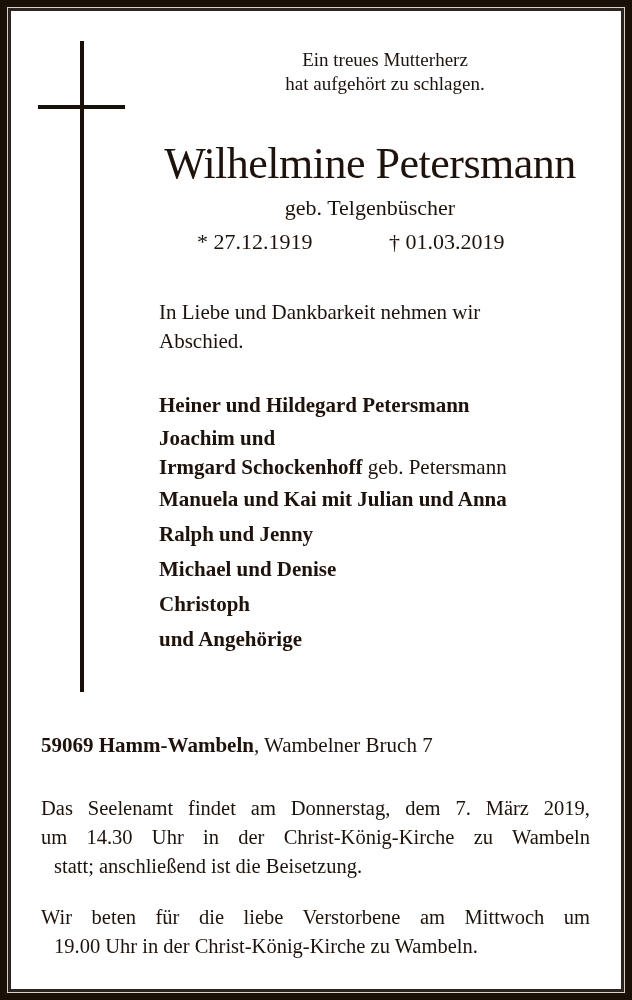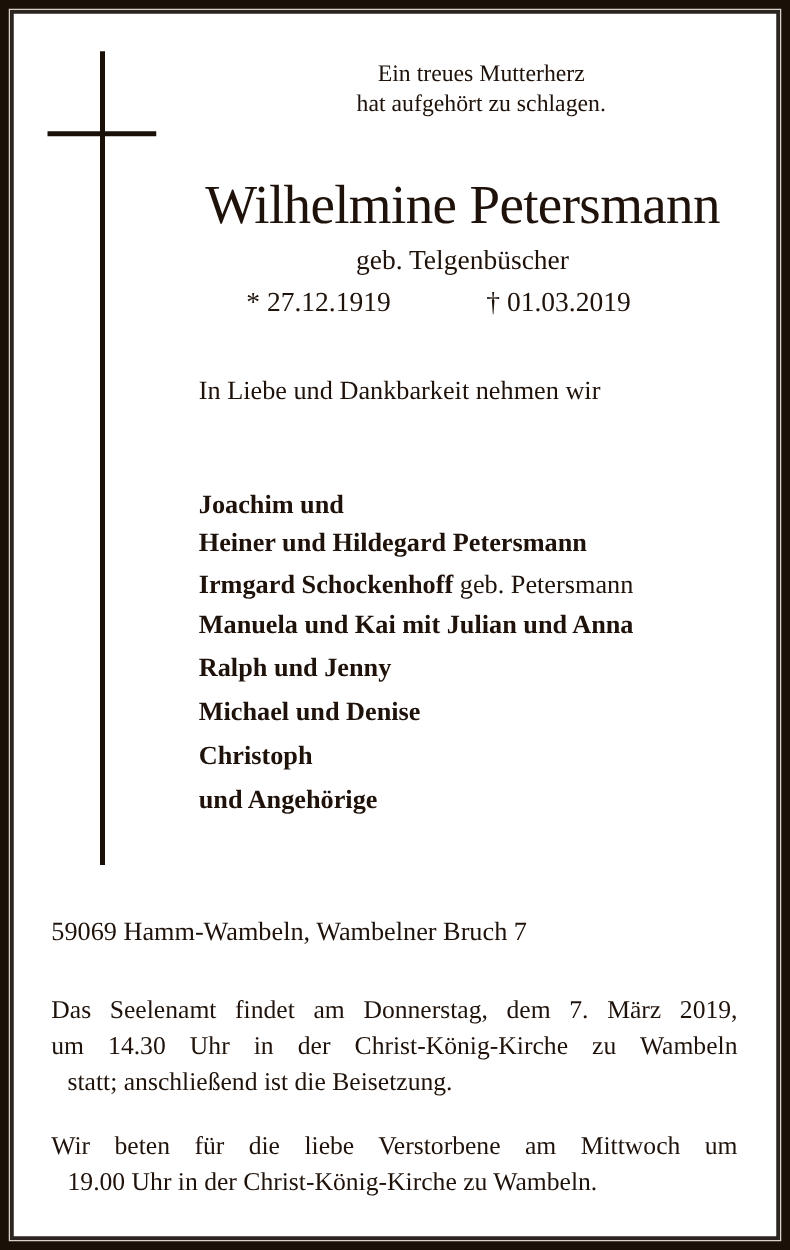--- a/index.html
+++ b/index.html
@@ -80,35 +80,36 @@
   <span>*</span>
   <span>27.12.1919</span>
 </div>
 <div class="abs death">
   <span>†</span>
   <span>01.03.2019</span>
 </div>
 
 <div class="abs farewell">
   <div>In Liebe und Dankbarkeit nehmen wir</div>
+  <div>Abschied.</div>
 </div>
 
 <div class="abs mourners">
+  <div class="mourner"><span>Heiner und Hildegard Petersmann</span></div>
   <div class="mourner tight" style="margin-top:2px;"><span>Joachim und</span></div>
-  <div class="mourner"><span>Heiner und Hildegard Petersmann</span></div>
   <div class="mourner" style="line-height:30px;"><span>Irmgard Schockenhoff</span><span class="normal"> geb. Petersmann</span></div>
   <div class="mourner"><span>Manuela und Kai mit Julian und Anna</span></div>
   <div class="mourner"><span>Ralph und Jenny</span></div>
   <div class="mourner"><span>Michael und Denise</span></div>
   <div class="mourner"><span>Christoph</span></div>
   <div class="mourner"><span>und Angehörige</span></div>
 </div>
 
 <div class="abs address">
-  <span style="font-weight:normal;margin-top:12px;">59069 Hamm-Wambeln</span><span>, Wambelner Bruch 7</span>
+  <span style="font-weight:bold;margin-top:12px;">59069 Hamm-Wambeln</span><span>, Wambelner Bruch 7</span>
 </div>
 
 <div class="abs service">
   <span class="jline">Das Seelenamt findet am Donnerstag, dem 7. März 2019,</span>
   <span class="jline">um 14.30 Uhr in der Christ-König-Kirche zu Wambeln</span>
   <span class="lline">statt; anschließend ist die Beisetzung.</span>
 </div>
 
 <div class="abs service2">
   <span class="jline">Wir beten für die liebe Verstorbene am Mittwoch um</span>

